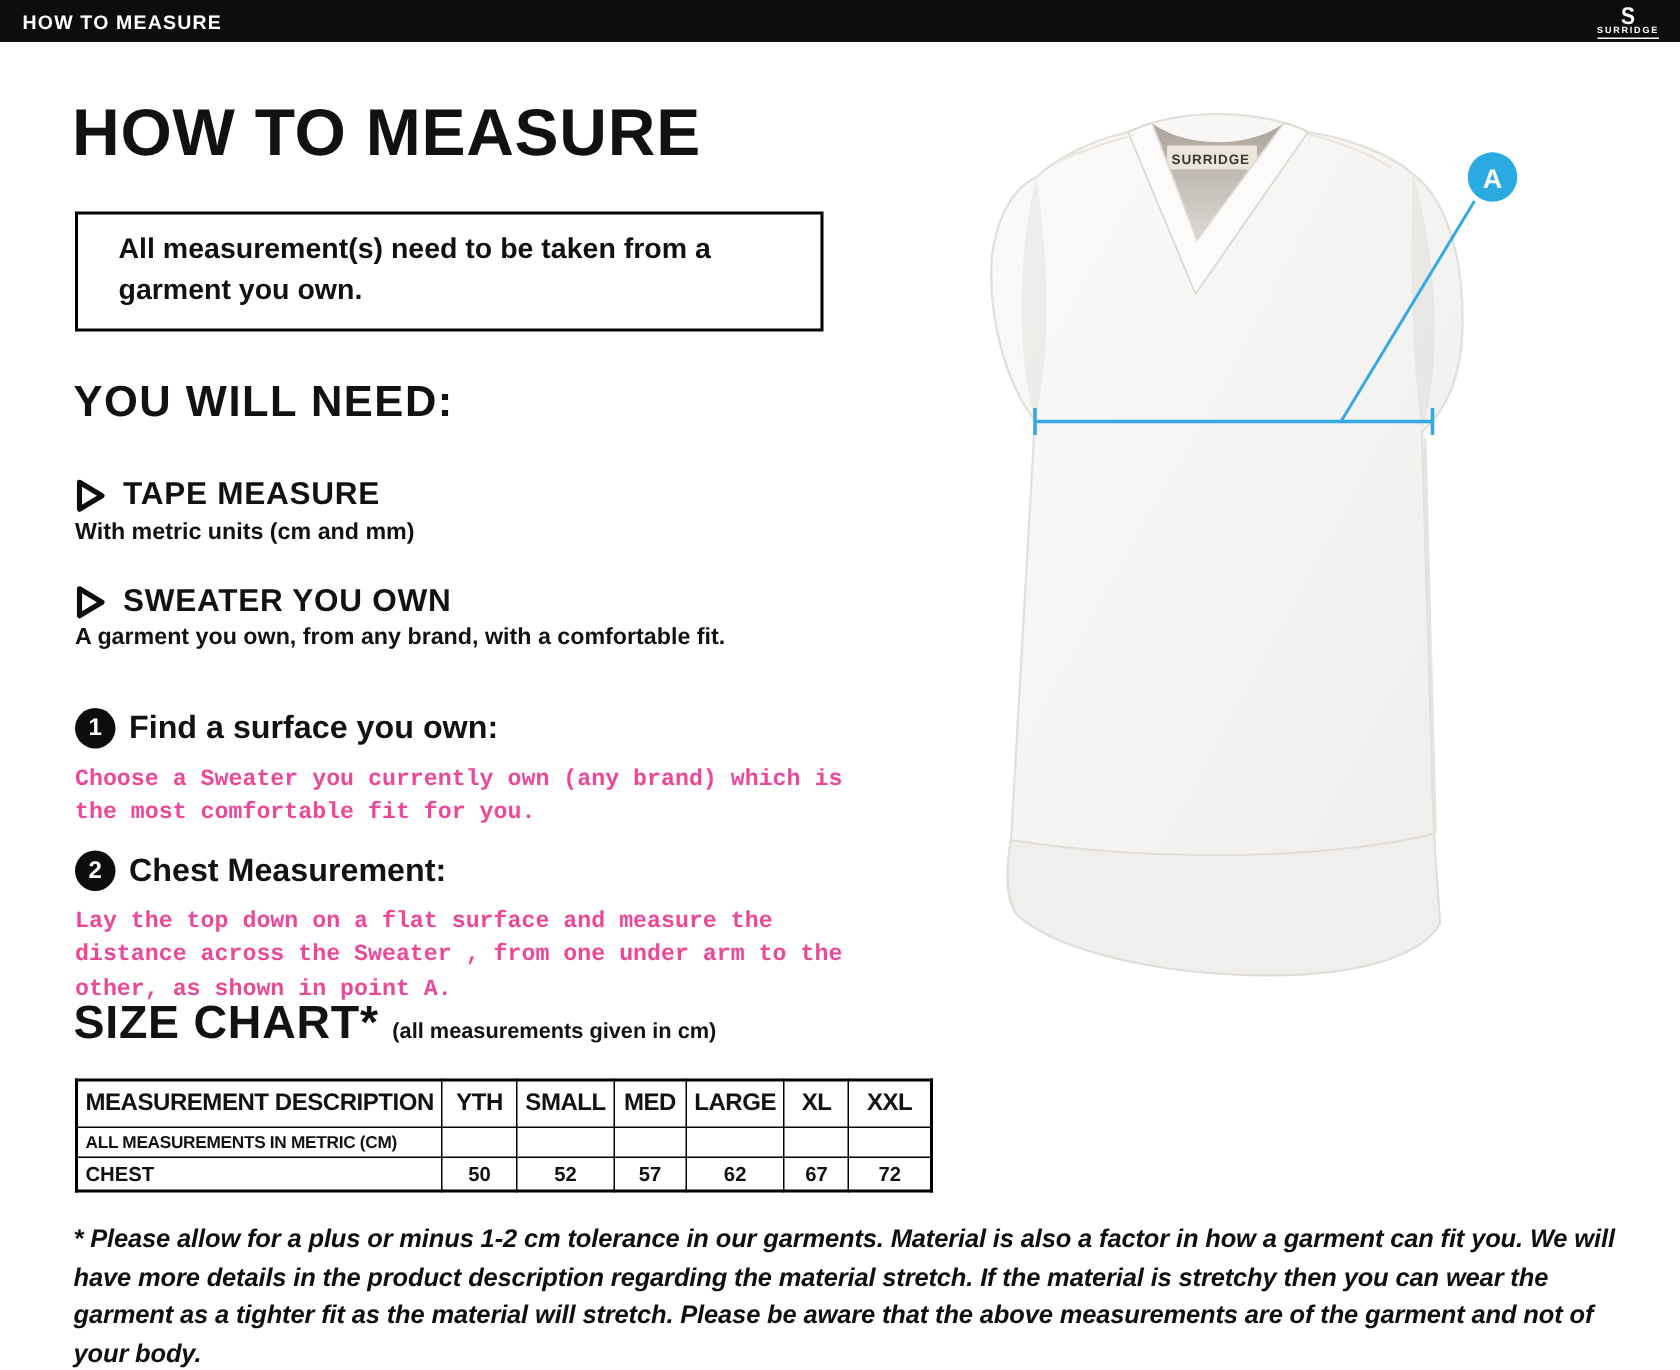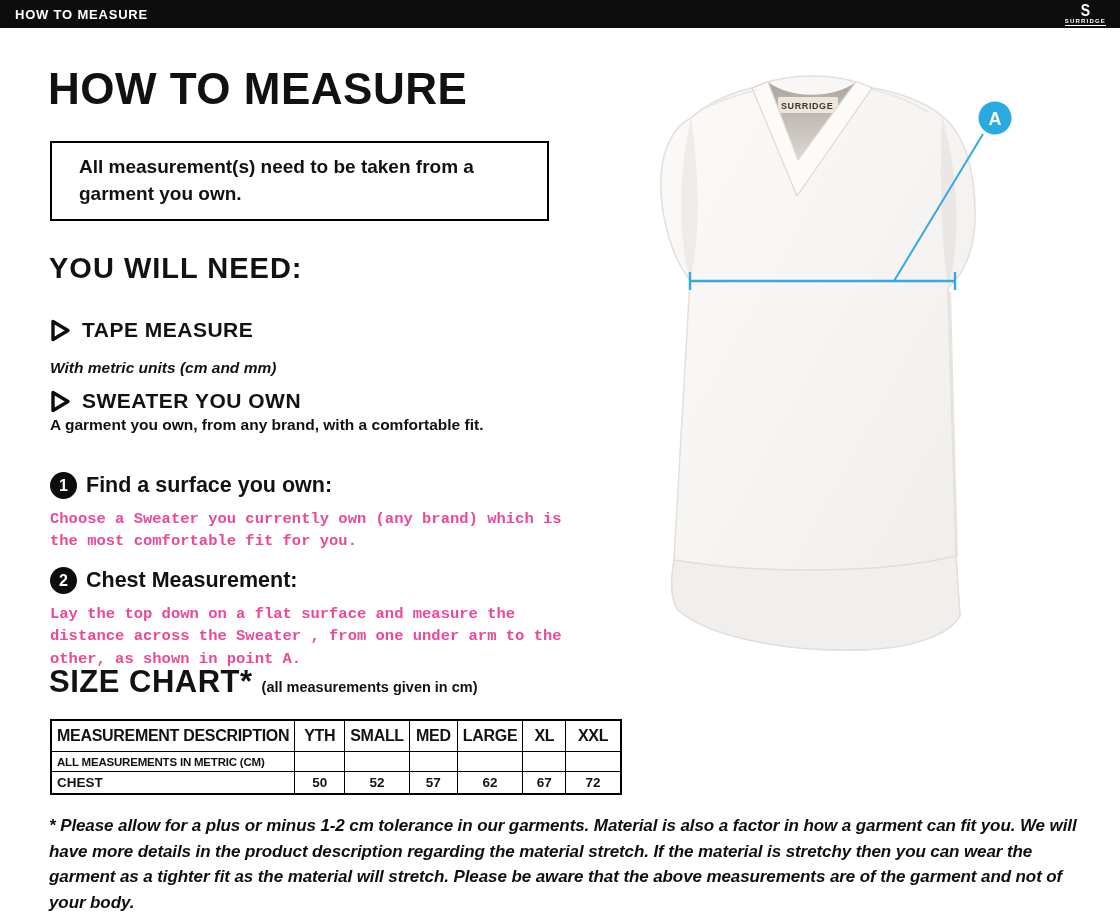--- a/index.html
+++ b/index.html
@@ -92,21 +92,21 @@
 
 <div class="abs need-heading">YOU WILL NEED:</div>
 
 <div class="abs" style="left:50px;top:318px;">
   <div class="need-item-header">
     <svg class="tri-icon" viewBox="0 0 21 23">
       <path d="M3,2.5 L18,11.5 L3,20.5 Z" fill="#ffffff" stroke="#0d0d0d" stroke-width="3.4" stroke-linejoin="round"></path>
     </svg>
     <span class="need-item-label">TAPE MEASURE</span>
   </div>
-  <div class="need-item-desc" style="margin-top:17px;font-style:italic;">With metric units (cm and mm)</div>
+  <div class="need-item-desc" style="margin-top:4px;">With metric units (cm and mm)</div>
 </div>
 
 <div class="abs" style="left:50px;top:389px;">
   <div class="need-item-header">
     <svg class="tri-icon" viewBox="0 0 21 23">
       <path d="M3,2.5 L18,11.5 L3,20.5 Z" fill="#ffffff" stroke="#0d0d0d" stroke-width="3.4" stroke-linejoin="round"></path>
     </svg>
     <span class="need-item-label">SWEATER YOU OWN</span>
   </div>
   <div class="need-item-desc" style="margin-top:3px;">A garment you own, from any brand, with a comfortable fit.</div>

